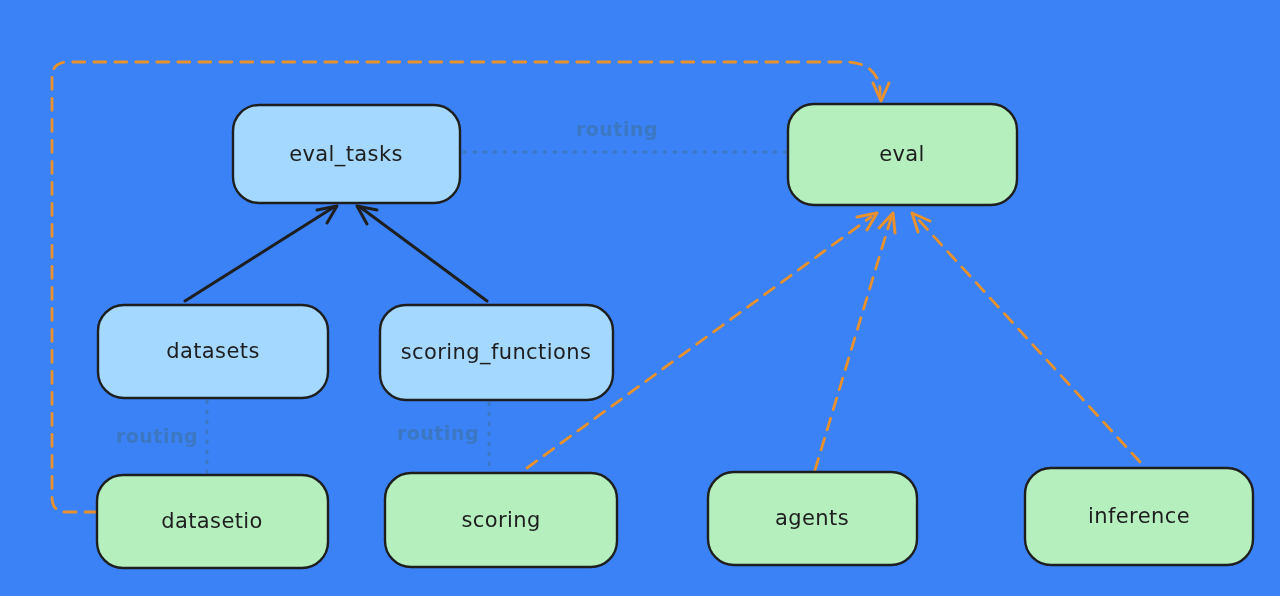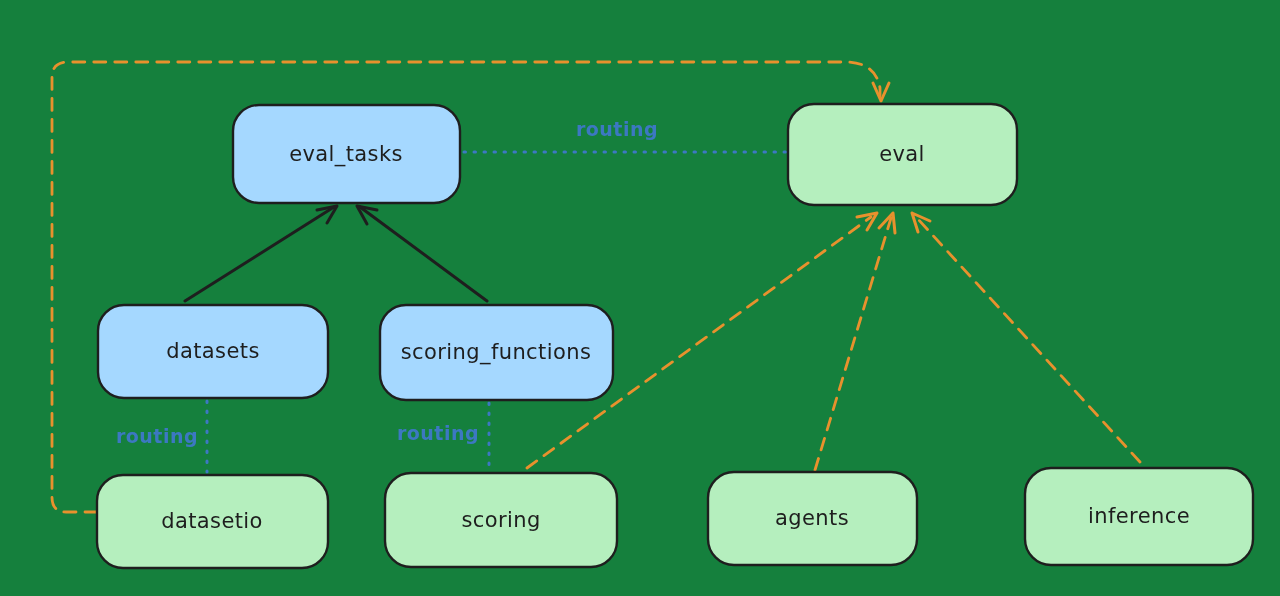--- a/index.html
+++ b/index.html
@@ -8,21 +8,21 @@
     background: #ffffff;
     width: 1280px;
     height: 596px;
     overflow: hidden;
     font-family: "DejaVu Sans", sans-serif;
   }
   .canvas {
     position: relative;
     width: 1280px;
     height: 596px;
-    background: #15803d;
+    background: #3b82f6;
   }
   svg { display: block; }
   .node-rect {
     stroke: #1e1e1e;
     stroke-width: 2.4;
   }
   .node-label {
     font-size: 21px;
     fill: #1e1e1e;
     text-anchor: middle;

